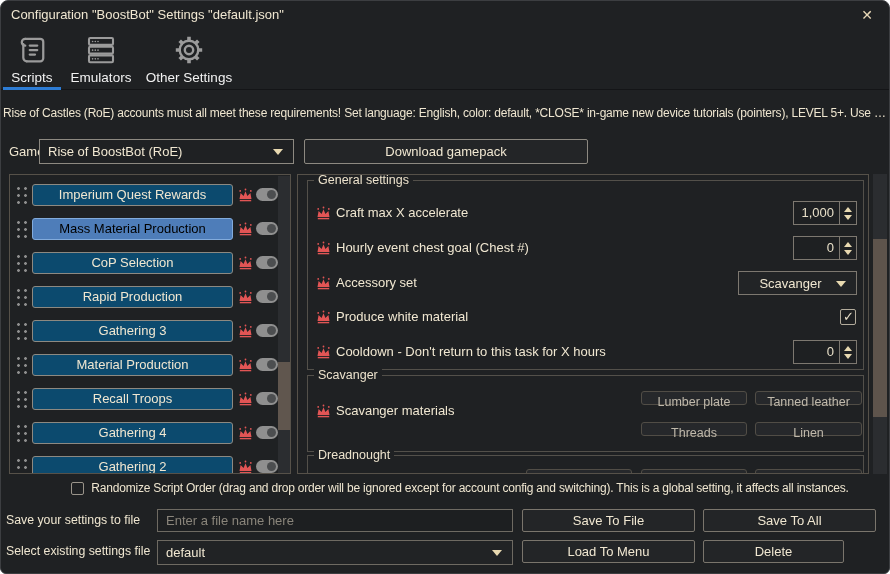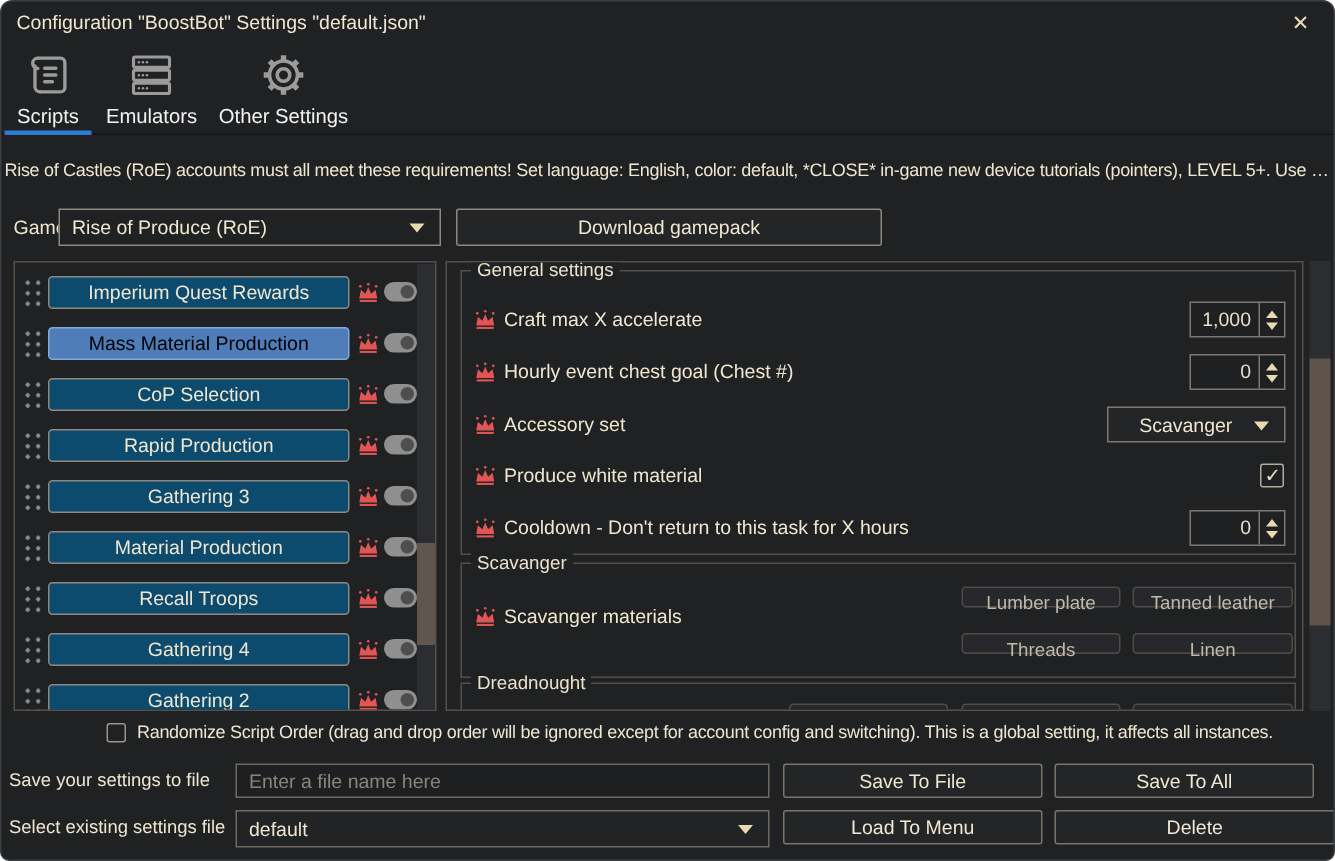--- a/index.html
+++ b/index.html
@@ -102,21 +102,21 @@
   .foot-label { position:absolute; left:5px; font-size:12.3px; color:#efe6d0; line-height:23px; white-space:nowrap; }
   .fl-save { top:508px; } .fl-select { top:539px; }
   .file-input { position:absolute; left:156px; top:508px; width:356px; height:23px;
     background:#1d1f21; border:1px solid #6e6a62; color:#e8dfc8; font-size:13px;
     padding:0 8px; font-family:"Liberation Sans", sans-serif; }
   .file-input::placeholder { color:#8a857b; }
   .file-dd { left:156px; top:539px; width:356px; border-color:#6e6a62; background:#212325; }
   .b-save { left:521px; top:508px; width:173px; height:23px; line-height:21px; }
   .b-apply { left:702px; top:508px; width:173px; height:23px; line-height:21px; }
   .b-load { left:521px; top:539px; width:173px; height:23px; line-height:21px; }
-  .b-del { left:702px; top:539px; width:187px; height:23px; line-height:21px; }
+  .b-del { left:702px; top:539px; width:141px; height:23px; line-height:21px; }
 </style>
 </head>
 <body>
 
 <svg width="0" height="0" style="position:absolute">
   <defs>
     <g id="crown-shape">
       <path d="M1.5 10.5 L2.6 4.6 L5.6 7.4 L7.5 2.8 L9.4 7.4 L12.4 4.6 L13.5 10.5 Z"></path>
       <rect x="1.8" y="11.4" width="11.4" height="1.4"></rect>
       <circle cx="2.2" cy="2.4" r="0.9"></circle>
@@ -178,21 +178,21 @@
         </svg>
       </span>
       <span class="tlabel">Other Settings</span>
     </div>
   </div>
 
   <div class="notice">Rise of Castles (RoE) accounts must all meet these requirements! Set language: English, color: default, *CLOSE* in-game new device tutorials (pointers), LEVEL 5+. Use L...</div>
 
   <div class="game-label">Game:</div>
   <div class="dropdown game-dd">
-    <span class="dd-text">Rise of Produce (RoE)</span>
+    <span class="dd-text">Rise of BoostBot (RoE)</span>
     <span class="dd-arrow"></span>
   </div>
   <div class="btn download-btn">Download gamepack</div>
 
   <div class="left-panel">
     <div class="script-row" style="top:9px">
       <div class="drag-dots"></div>
       <div class="script-btn">Imperium Quest Rewards</div>
       <svg class="crown" viewBox="0 0 15 13" fill="#e25555">
           <use href="#crown-shape"></use>

